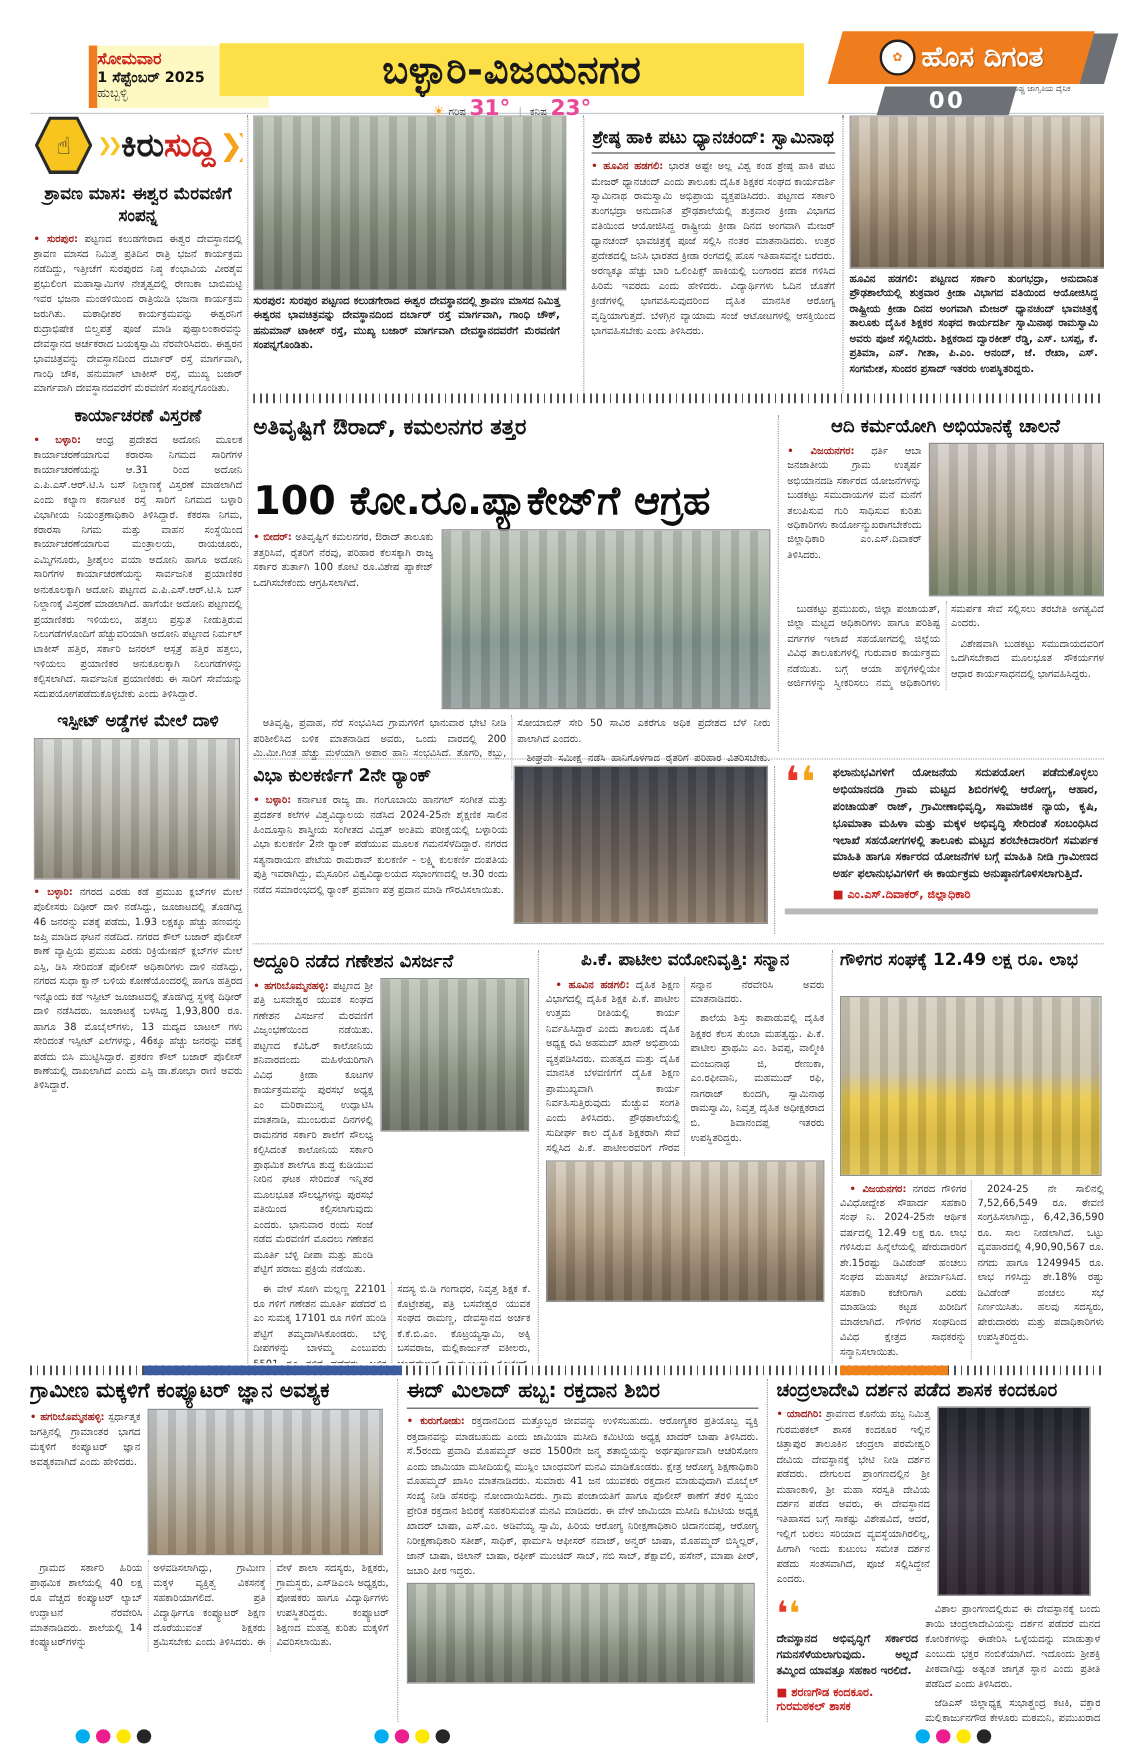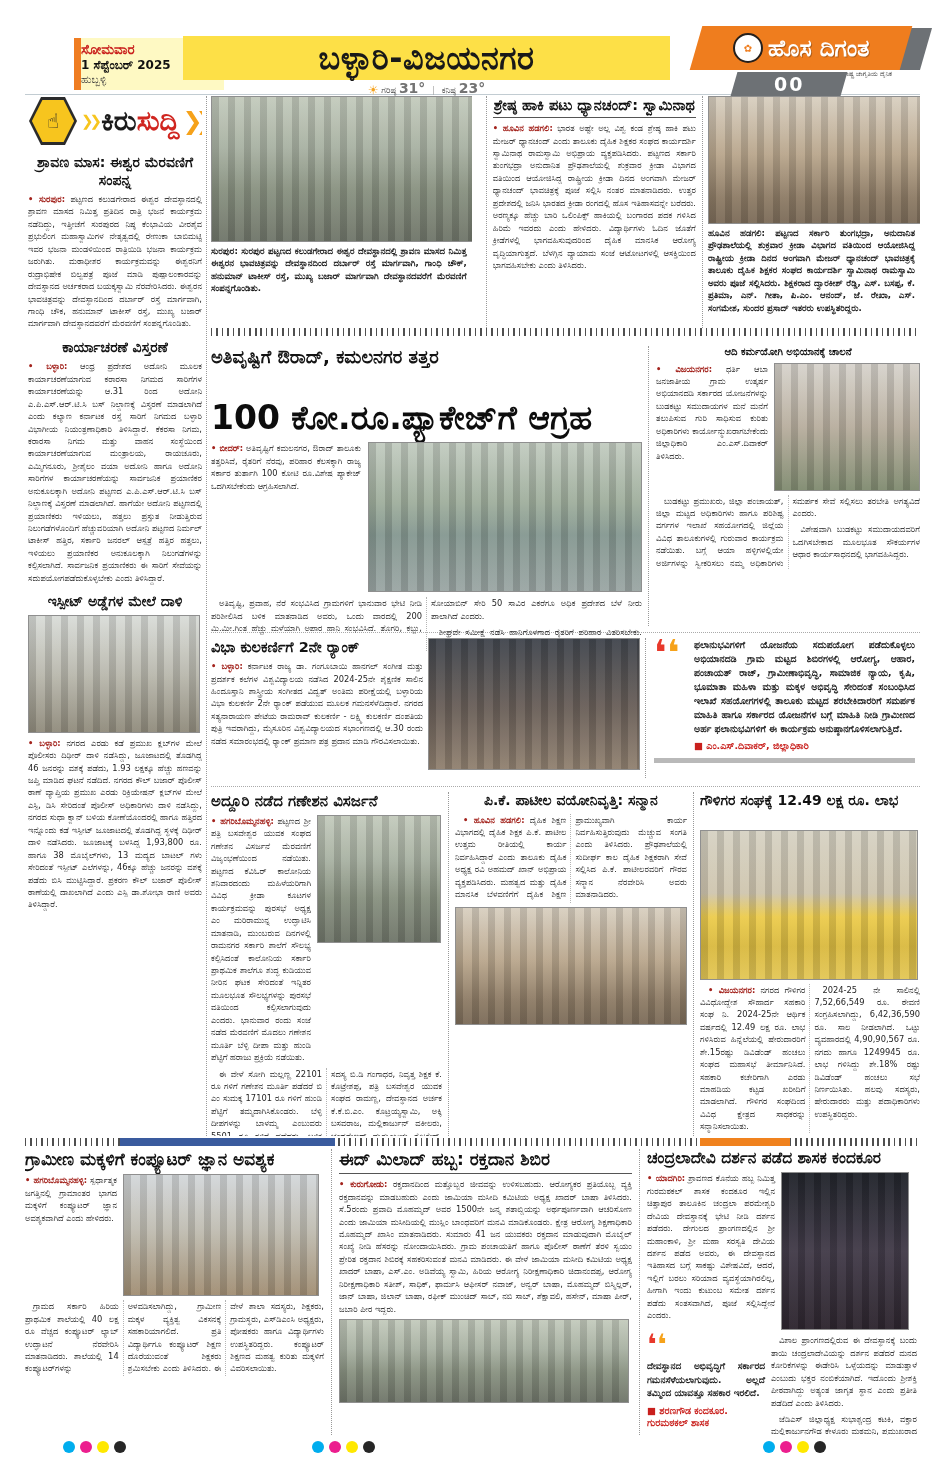--- a/index.html
+++ b/index.html
@@ -9,21 +9,21 @@
   .hdr{position:absolute;left:25px;right:25px;top:30px;height:64px;border-bottom:1px solid #c2ccd2;}
   .datebox{position:absolute;left:2px;top:8px;width:150px;height:52px;background:#fef9c3;
            border-left:7px solid #ef7d22;text-align:left;padding-top:3px;box-sizing:border-box;margin-left:47px;}
   .datebox .day{color:#c9201d;font-weight:bold;font-size:13.5px;}
   .datebox .date{font-weight:bold;font-size:12px;color:#111;}
   .datebox .city{font-size:10.5px;color:#333;margin-top:1px;}
   .titleband{position:absolute;left:158px;right:250px;top:6px;height:44px;background:#fde047;
              text-align:center;font-size:32px;font-weight:bold;line-height:44px;color:#191919;letter-spacing:.5px;}
   .weather{position:absolute;left:158px;right:250px;top:50px;height:16px;text-align:center;font-size:8.5px;color:#444;}
   .weather .sun{color:#f5a320;font-size:12px;vertical-align:-1px;}
-  .weather b{font-size:14px;color:#737373;}
+  .weather b{font-size:18px;color:#ec4899;}
   .weather .sep{color:#aaa;margin:0 4px;}
   .mast{position:absolute;right:-12px;top:-12px;width:250px;height:78px;}
   .mast .backgray{position:absolute;right:6px;top:10px;width:60px;height:42px;background:#6d7175;transform:skewX(-16deg);}
   .mast .orange{position:absolute;right:26px;top:8px;width:210px;height:44px;background:#ef7d1e;transform:skewX(-16deg);
                 display:flex;align-items:center;justify-content:center;}
   .mast .orange .inner{transform:skewX(16deg);display:flex;align-items:center;gap:5px;}
   .mast .logo{width:26px;height:26px;border-radius:50%;background:#fff;border:2px solid #26201c;
               display:flex;align-items:center;justify-content:center;font-size:10px;color:#ef7d1e;font-weight:bold;}
   .mast .pname{color:#fff;font-weight:bold;font-size:23px;text-shadow:1px 1px 0 rgba(0,0,0,.25);white-space:nowrap;}
   .mast .tag{position:absolute;right:40px;top:52px;font-size:6.5px;color:#3a3a3a;}
@@ -66,29 +66,29 @@
   .chev.small{font-size:15px;letter-spacing:-4px;color:#f7c51e;}
   .kart{margin-bottom:9px;}
   .kart .hl{font-size:14px;text-align:center;margin:2px 0 4px 0;}
   
   .main{position:absolute;left:206px;top:96px;width:714px;height:1040px;overflow:hidden;}
   .row{display:flex;}
   .r1{height:232px;}
   .r1 .c{overflow:hidden;}
   .r1 .c+.c{border-left:1px dotted #999;}
   .pcard{box-sizing:border-box;padding:0 5px 0 0;}
-  .art{box-sizing:border-box;padding:0 6px;overflow:hidden;margin-left:14px;}
+  .art{box-sizing:border-box;padding:10px 6px;overflow:hidden;margin-left:14px;}
   .hock .hl{font-size:14.5px;border-bottom:1px solid #555;padding-bottom:3px;margin-bottom:4px;text-align:center;}
   .r2{height:280px;margin-top:10px;}
   .lead{width:438px;box-sizing:border-box;padding-right:6px;}
   .lead .kick{font-size:18px;font-weight:bold;color:#141414;margin:0 0 2px 0;}
   .lead .big{font-size:33px;font-weight:bold;color:#0d0d0d;line-height:1.1;margin-bottom:6px;margin-top:32px;}
   .leadflex{display:flex;gap:7px;}
   .rightcol2{width:276px;border-left:1px dotted #999;box-sizing:border-box;padding-left:7px;}
-  .rightcol2 .hl{font-size:10px;text-align:center;margin-bottom:4px;}
+  .rightcol2 .hl{font-size:15px;text-align:center;margin-bottom:4px;}
   .r3{height:146px;margin-top:6px;border-top:1px dotted #aaa;padding-top:5px;box-sizing:border-box;}
   .vib{width:212px;}
   .vib .hl{font-size:14.5px;margin-bottom:4px;}
   .qcard{width:270px;border-left:1px dotted #999;box-sizing:border-box;padding-left:8px;}
   .qrow{display:flex;gap:6px;}
   .qmarks{flex:0 0 34px;position:relative;height:34px;}
   .qmarks .q1{position:absolute;left:0;top:-6px;font-size:36px;color:#e8392b;font-weight:bold;}
   .qmarks .q2{position:absolute;left:13px;top:-6px;font-size:36px;color:#f6a21a;font-weight:bold;}
   .qtext{font-size:9.3px;font-weight:bold;line-height:1.5;text-align:justify;color:#1f1f1f;}
   .qattr{font-size:9.5px;font-weight:bold;color:#c9201d;margin-top:4px;}
@@ -285,20 +285,21 @@
           <div class="ph ph-crowd" style="width:124px;height:128px;flex:0 0 auto"></div>
         </div>
         <div class="bd cols2" style="margin-top:4px">
           <p>ಈ ವೇಳೆ ಸೋಗಿ ಮಲ್ಲಣ್ಣ 22101 ರೂ ಗಳಿಗೆ ಗಣೇಶನ ಮೂರ್ತಿ ಪಡೆದರೆ ಬಿ ಎಂ ಸುಮಕ್ಕ 17101 ರೂ ಗಳಿಗೆ ಹುಂಡಿ ಪೆಟ್ಟಿಗೆ ತಮ್ಮದಾಗಿಸಿಕೊಂಡರು. ಬೆಳ್ಳಿ ದೀಪಗಳನ್ನು ಬಾಳಮ್ಮ ಎಂಬುವರು 5501 ರೂ ಗಳಿಗೆ ಪಡೆದರು. ಬಳಿಕ ಗಣಪತಿಯ ಜಯ ಘೋಷ ಮೊಳಗಿಸಿ ಕುಣಿಯುತ್ತ ಹಾಡುತ್ತಾ ಗಣೇಶನ ವಿಸರ್ಜನೆಯ ಮೆರವಣಿಗೆ ಅದ್ದೂರಿಯಾಗಿ ನಡೆಯಿತು. ಈ ಸಂದರ್ಭದಲ್ಲಿ ಪುರಸಭೆ ಸದಸ್ಯ ಬಿ.ಡಿ ಗಂಗಾಧರ, ನಿವೃತ್ತ ಶಿಕ್ಷಕ ಕೆ. ಕೊಟ್ರೇಶಪ್ಪ, ಪತ್ರಿ ಬಸವೇಶ್ವರ ಯುವಕ ಸಂಘದ ರಾಮಣ್ಣ, ದೇವಸ್ಥಾನದ ಅರ್ಚಕ ಕೆ.ಕೆ.ಬಿ.ಎಂ. ಕೊಟ್ರಯ್ಯಸ್ವಾಮಿ, ಅಕ್ಕಿ ಬಸವರಾಜ, ಮಲ್ಲಿಕಾರ್ಜುನ್ ವಕೀಲರು, ಚಂದ್ರಶೇಖರ್, ಮೃತ್ಯುಂಜಯ, ಕೊಟ್ರೇಶ್, ಕರಿಬಸಪ್ಪ, ಮಂಜುನಾಥ, ಶ್ರೀಧರ, ರಾಹುಲ್ ನಾಯ್ಕ, ಸಿದ್ದೇಶ್, ಆಂಜಪ್ಪ, ಶರಣಪ್ಪ ಮಹಿಳೆಯರು ಮಕ್ಕಳು ಯುವಕರು ಪಾಲ್ಗೊಂಡಿದ್ದರು.</p>
         </div>
       </div>
       <div class="c pat">
         <div class="hl">ಪಿ.ಕೆ. ಪಾಟೀಲ ವಯೋನಿವೃತ್ತಿ: ಸನ್ಮಾನ</div>
         <div class="bd cols2">
           <p><span class="dl">• ಹೂವಿನ ಹಡಗಲಿ:</span> <span>ದೈಹಿಕ ಶಿಕ್ಷಣ ವಿಭಾಗದಲ್ಲಿ ದೈಹಿಕ ಶಿಕ್ಷಕ ಪಿ.ಕೆ. ಪಾಟೀಲ ಉತ್ತಮ ರೀತಿಯಲ್ಲಿ ಕಾರ್ಯ ನಿರ್ವಹಿಸಿದ್ದಾರೆ ಎಂದು ತಾಲೂಕು ದೈಹಿಕ ಅಧ್ಯಕ್ಷ ರವಿ ಅಹಮದ್ ಖಾನ್ ಅಭಿಪ್ರಾಯ ವ್ಯಕ್ತಪಡಿಸಿದರು. ಮಹತ್ವದ ಮತ್ತು ದೈಹಿಕ ಮಾನಸಿಕ ಬೆಳವಣಿಗೆಗೆ ದೈಹಿಕ ಶಿಕ್ಷಣ ಪ್ರಾಮುಖ್ಯವಾಗಿ ಕಾರ್ಯ ನಿರ್ವಹಿಸುತ್ತಿರುವುದು ಮೆಚ್ಚುವ ಸಂಗತಿ ಎಂದು ತಿಳಿಸಿದರು. ಪ್ರೌಢಶಾಲೆಯಲ್ಲಿ ಸುದೀರ್ಘ ಕಾಲ ದೈಹಿಕ ಶಿಕ್ಷಕರಾಗಿ ಸೇವೆ ಸಲ್ಲಿಸಿದ ಪಿ.ಕೆ. ಪಾಟೀಲರವರಿಗೆ ಗೌರವ ಸನ್ಮಾನ ನೆರವೇರಿಸಿ ಅವರು ಮಾತನಾಡಿದರು.</span></p>
+          <p>ಶಾಲೆಯ ಶಿಸ್ತು ಕಾಪಾಡುವಲ್ಲಿ ದೈಹಿಕ ಶಿಕ್ಷಕರ ಕೆಲಸ ತುಂಬಾ ಮಹತ್ವದ್ದು. ಪಿ.ಕೆ. ಪಾಟೀಲ ಪ್ರಾಥಮಿ ಎಂ. ಶಿವಪ್ಪ, ವಾಲ್ಮೀಕಿ ಮಂಜುನಾಥ ಜಿ, ರೇಣುಕಾ, ಎಂ.ರಫೀವಾನಿ, ಮಹಮುದ್ ರಫಿ, ನಾಗರಾಜ್ ಕುಂದಗಿ, ಸ್ವಾಮಿನಾಥ ರಾಮಸ್ವಾಮಿ, ನಿವೃತ್ತ ದೈಹಿಕ ಅಧೀಕ್ಷಕರಾದ ಬಿ. ಶಿವಾನಂದಪ್ಪ ಇತರರು ಉಪಸ್ಥಿತರಿದ್ದರು.</p>
         </div>
         <div class="ph ph-school" style="width:232px;height:118px;margin-top:4px"></div>
       </div>
       <div class="c gow">
         <div class="hl">ಗೌಳಿಗರ ಸಂಘಕ್ಕೆ 12.49 ಲಕ್ಷ ರೂ. ಲಾಭ</div>
         <div class="ph ph-yellow" style="width:218px;height:150px;margin-bottom:4px"></div>
         <div class="bd cols2">
           <p><span class="dl">• ವಿಜಯನಗರ:</span> <span>ನಗರದ ಗೌಳಿಗರ ವಿವಿಧೋದ್ದೇಶ ಸೌಹಾರ್ದ ಸಹಕಾರಿ ಸಂಘ ನಿ. 2024-25ನೇ ಆರ್ಥಿಕ ವರ್ಷದಲ್ಲಿ 12.49 ಲಕ್ಷ ರೂ. ಲಾಭ ಗಳಿಸಿರುವ ಹಿನ್ನೆಲೆಯಲ್ಲಿ ಷೇರುದಾರರಿಗೆ ಶೇ.15ರಷ್ಟು ಡಿವಿಡೆಂಡ್ ಹಂಚಲು ಸಂಘದ ಮಹಾಸಭೆ ತೀರ್ಮಾನಿಸಿದೆ. ಸಹಕಾರಿ ಕಚೇರಿಗಾಗಿ ಎರಡು ಮಾಹಡಿಯ ಕಟ್ಟಡ ಖರೀದಿಗೆ ಮಾಡಲಾಗಿದೆ. ಗೌಳಿಗರ ಸಂಘದಿಂದ ವಿವಿಧ ಕ್ಷೇತ್ರದ ಸಾಧಕರನ್ನು ಸನ್ಮಾನಿಸಲಾಯಿತು.</span></p>
           <p>2024-25 ನೇ ಸಾಲಿನಲ್ಲಿ 7,52,66,549 ರೂ. ಠೇವಣಿ ಸಂಗ್ರಹಿಸಲಾಗಿದ್ದು, 6,42,36,590 ರೂ. ಸಾಲ ನೀಡಲಾಗಿದೆ. ಒಟ್ಟು ವ್ಯವಹಾರದಲ್ಲಿ 4,90,90,567 ರೂ. ನಗದು ಹಾಗೂ 1249945 ರೂ. ಲಾಭ ಗಳಿಸಿದ್ದು ಶೇ.18% ರಷ್ಟು ಡಿವಿಡೆಂಡ್ ಹಂಚಲು ಸಭೆ ನಿರ್ಣಯಿಸಿತು. ಹಲವು ಸದಸ್ಯರು, ಷೇರುದಾರರು ಮತ್ತು ಪದಾಧಿಕಾರಿಗಳು ಉಪಸ್ಥಿತರಿದ್ದರು.</p>
         </div>

